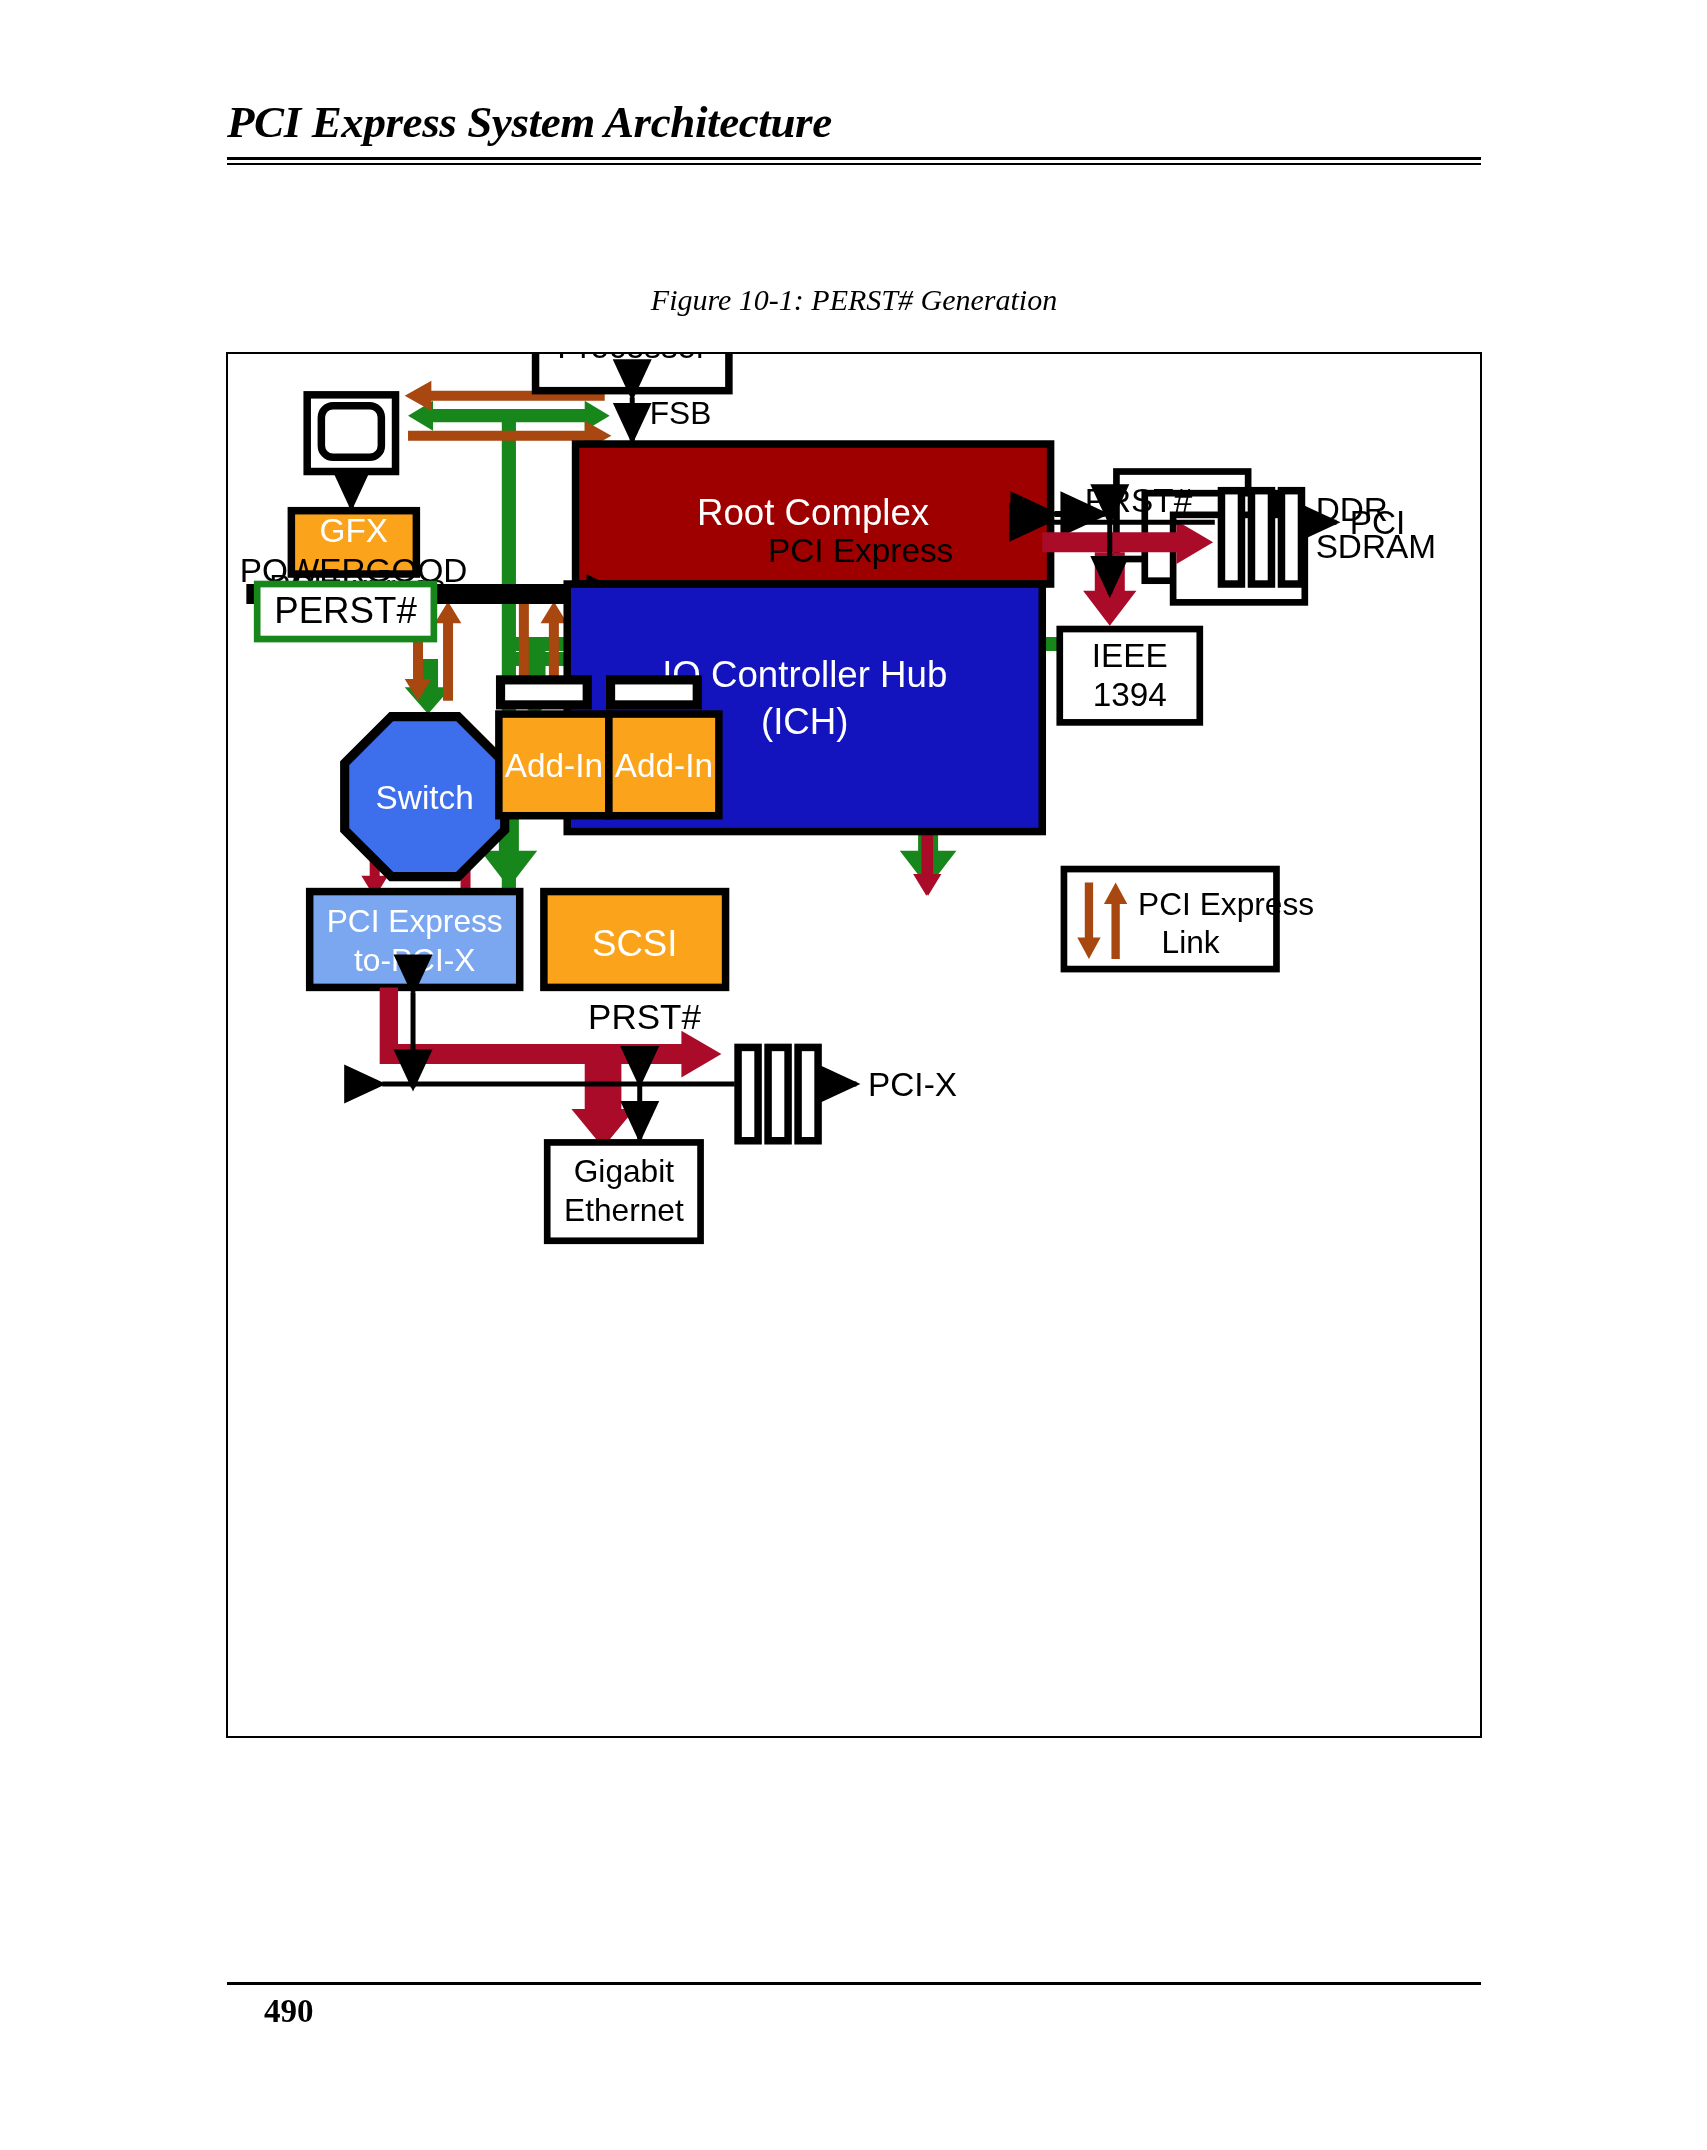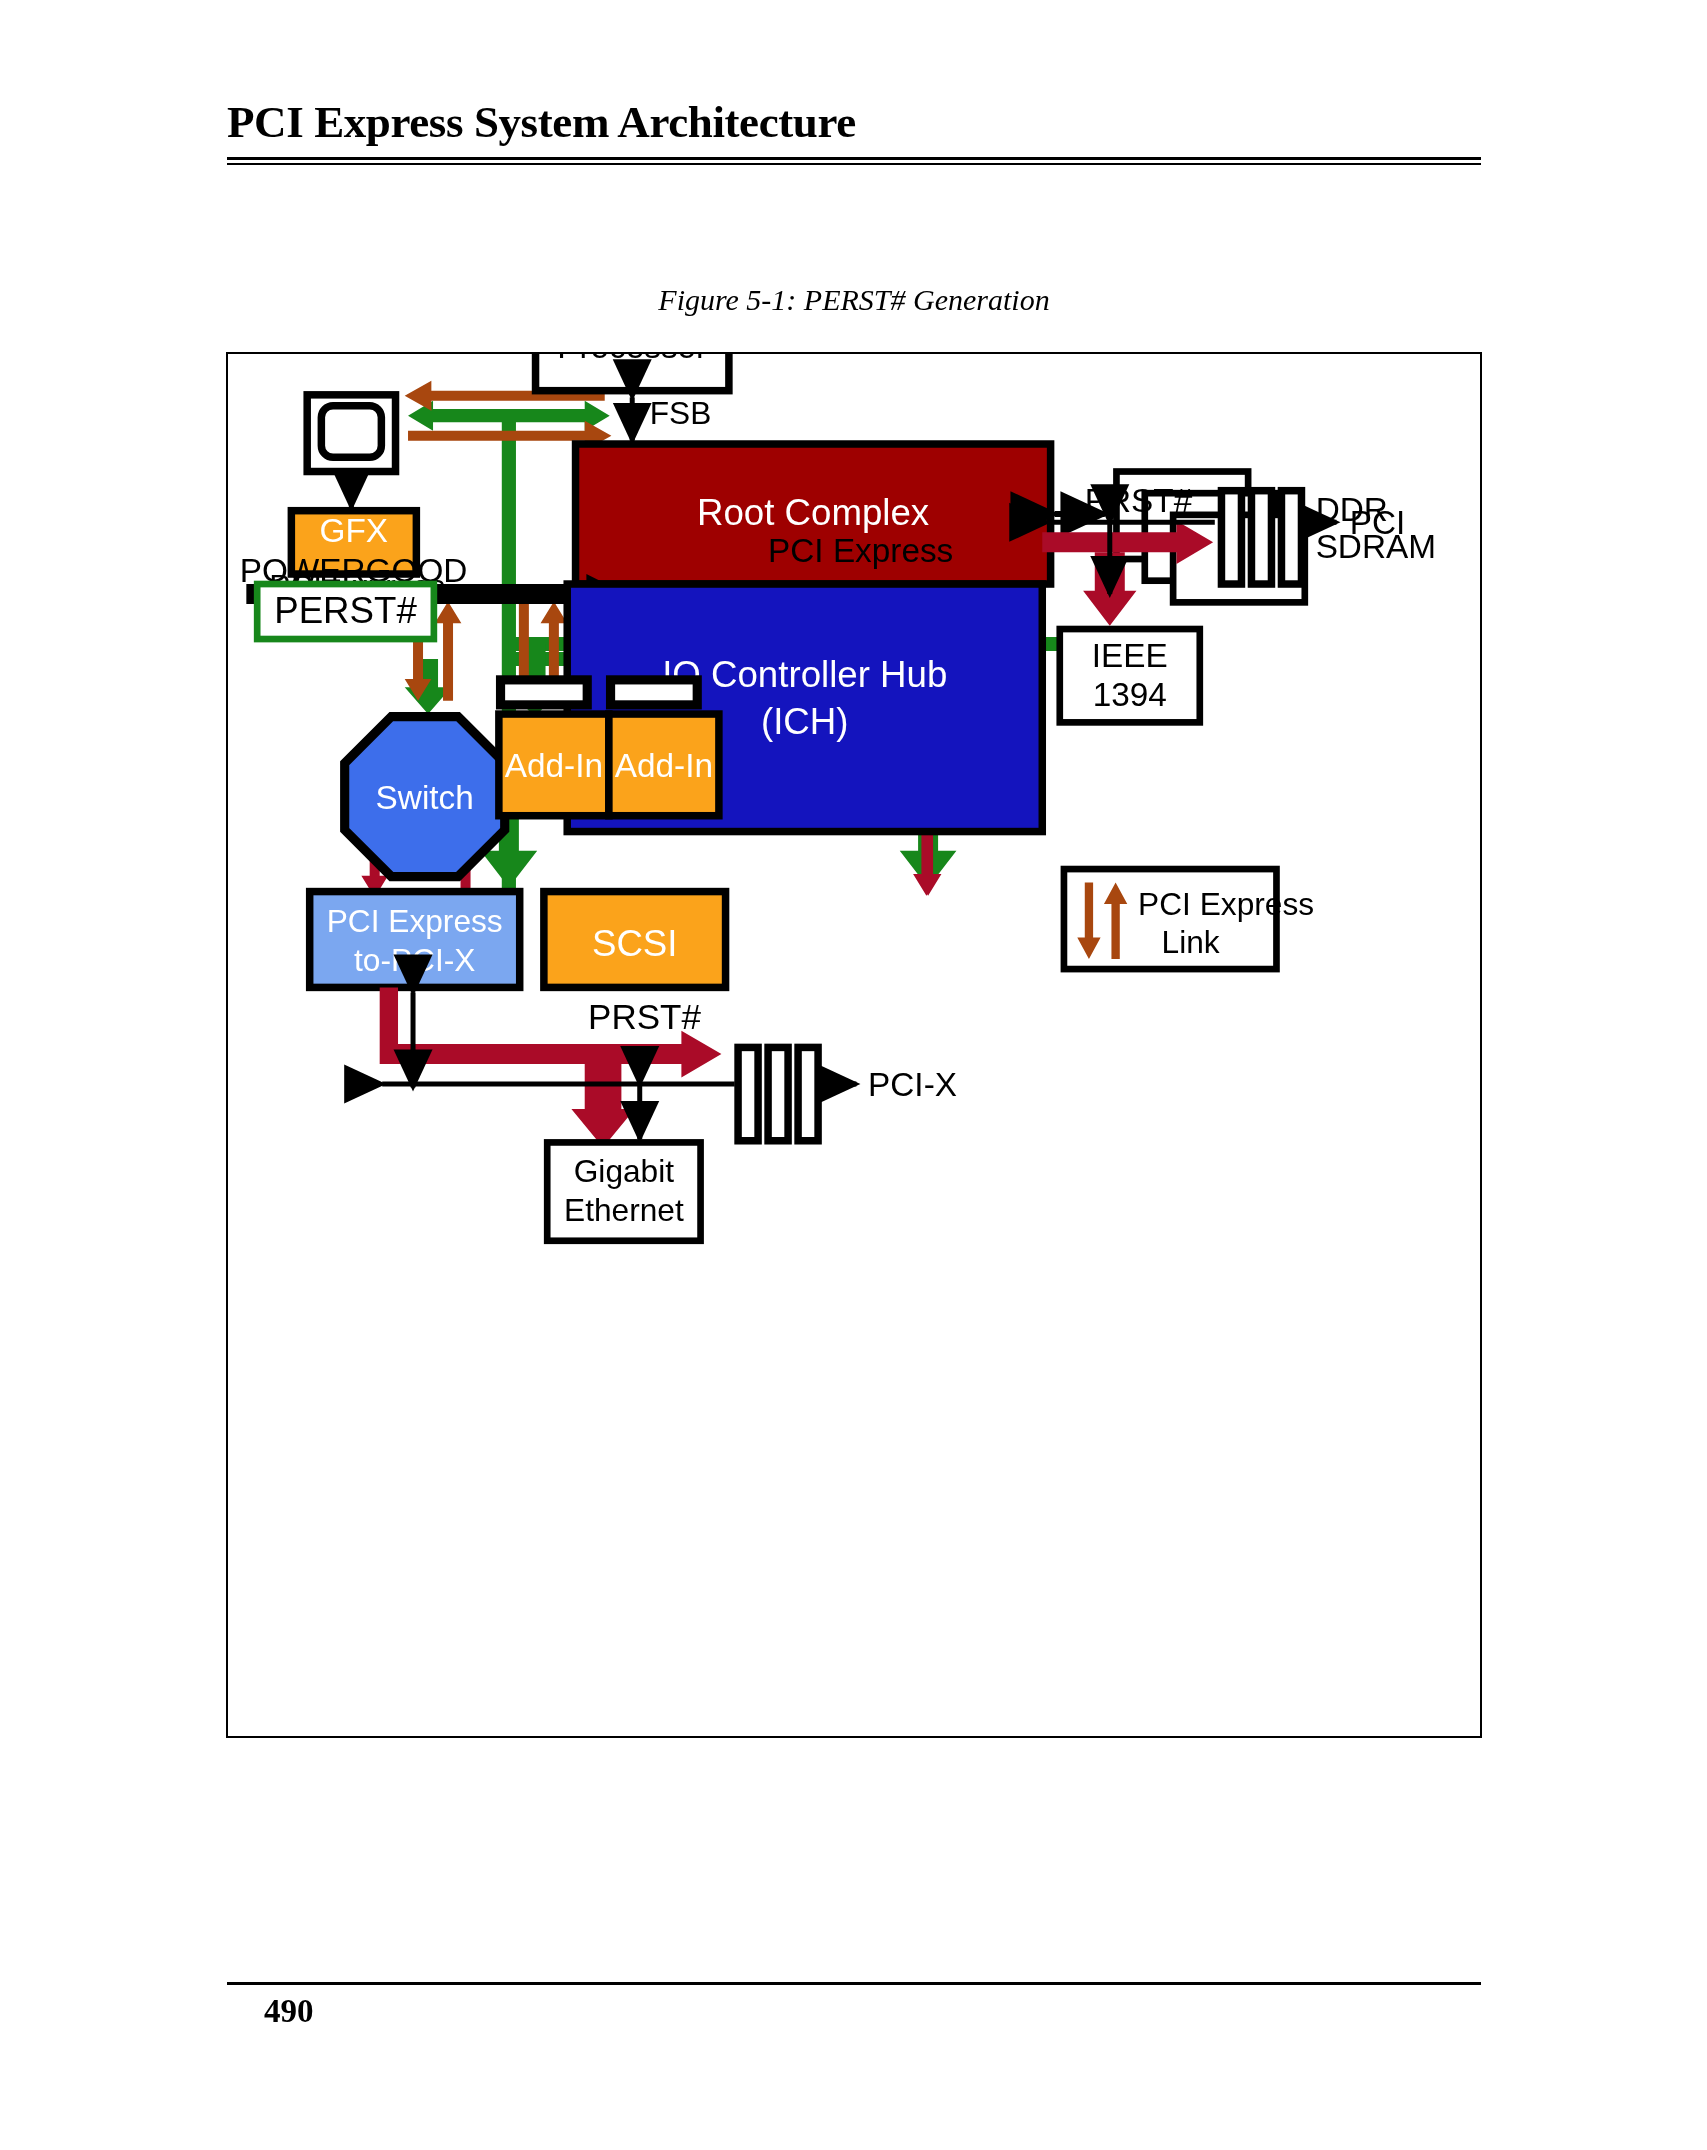--- a/index.html
+++ b/index.html
@@ -16,20 +16,21 @@
     position:absolute; left:227px; top:100px; width:1254px;
   }
   #book-header .htitle {
     font-family:"Liberation Serif", serif;
     font-weight:bold;
     font-size:45px;
     letter-spacing:-0.4px;
     color:#000;
     line-height:1.0;
     white-space:nowrap;
+    font-style:italic;
   }
   #book-header .rule-thick {
     margin-top:11.7px;
     height:3.3px; background:#000;
   }
   #book-header .rule-thin {
     margin-top:3.3px;
     height:1.7px; background:#000;
   }
 
@@ -72,21 +73,21 @@
 <body>
 
 <div class="page">
 
   <div id="book-header">
     <div class="htitle">PCI Express System Architecture</div>
     <div class="rule-thick"></div>
     <div class="rule-thin"></div>
   </div>
 
-  <div id="figure-caption">Figure 5-1: PERST# Generation</div>
+  <div id="figure-caption">Figure 10-1: PERST# Generation</div>
 
   <div id="figure-frame">
     <svg id="figure-svg" width="1251" height="1381" viewBox="0 0 1501 1657">
       <defs>
         <marker id="blkArrow" markerWidth="9" markerHeight="9" refX="7.6" refY="4.5" orient="auto" markerUnits="strokeWidth">
           <path d="M0,0.6 L8.4,4.5 L0,8.4 z" fill="#000000"></path>
         </marker>
       </defs>
 
       <g stroke="#17871B" fill="none" stroke-width="17">

